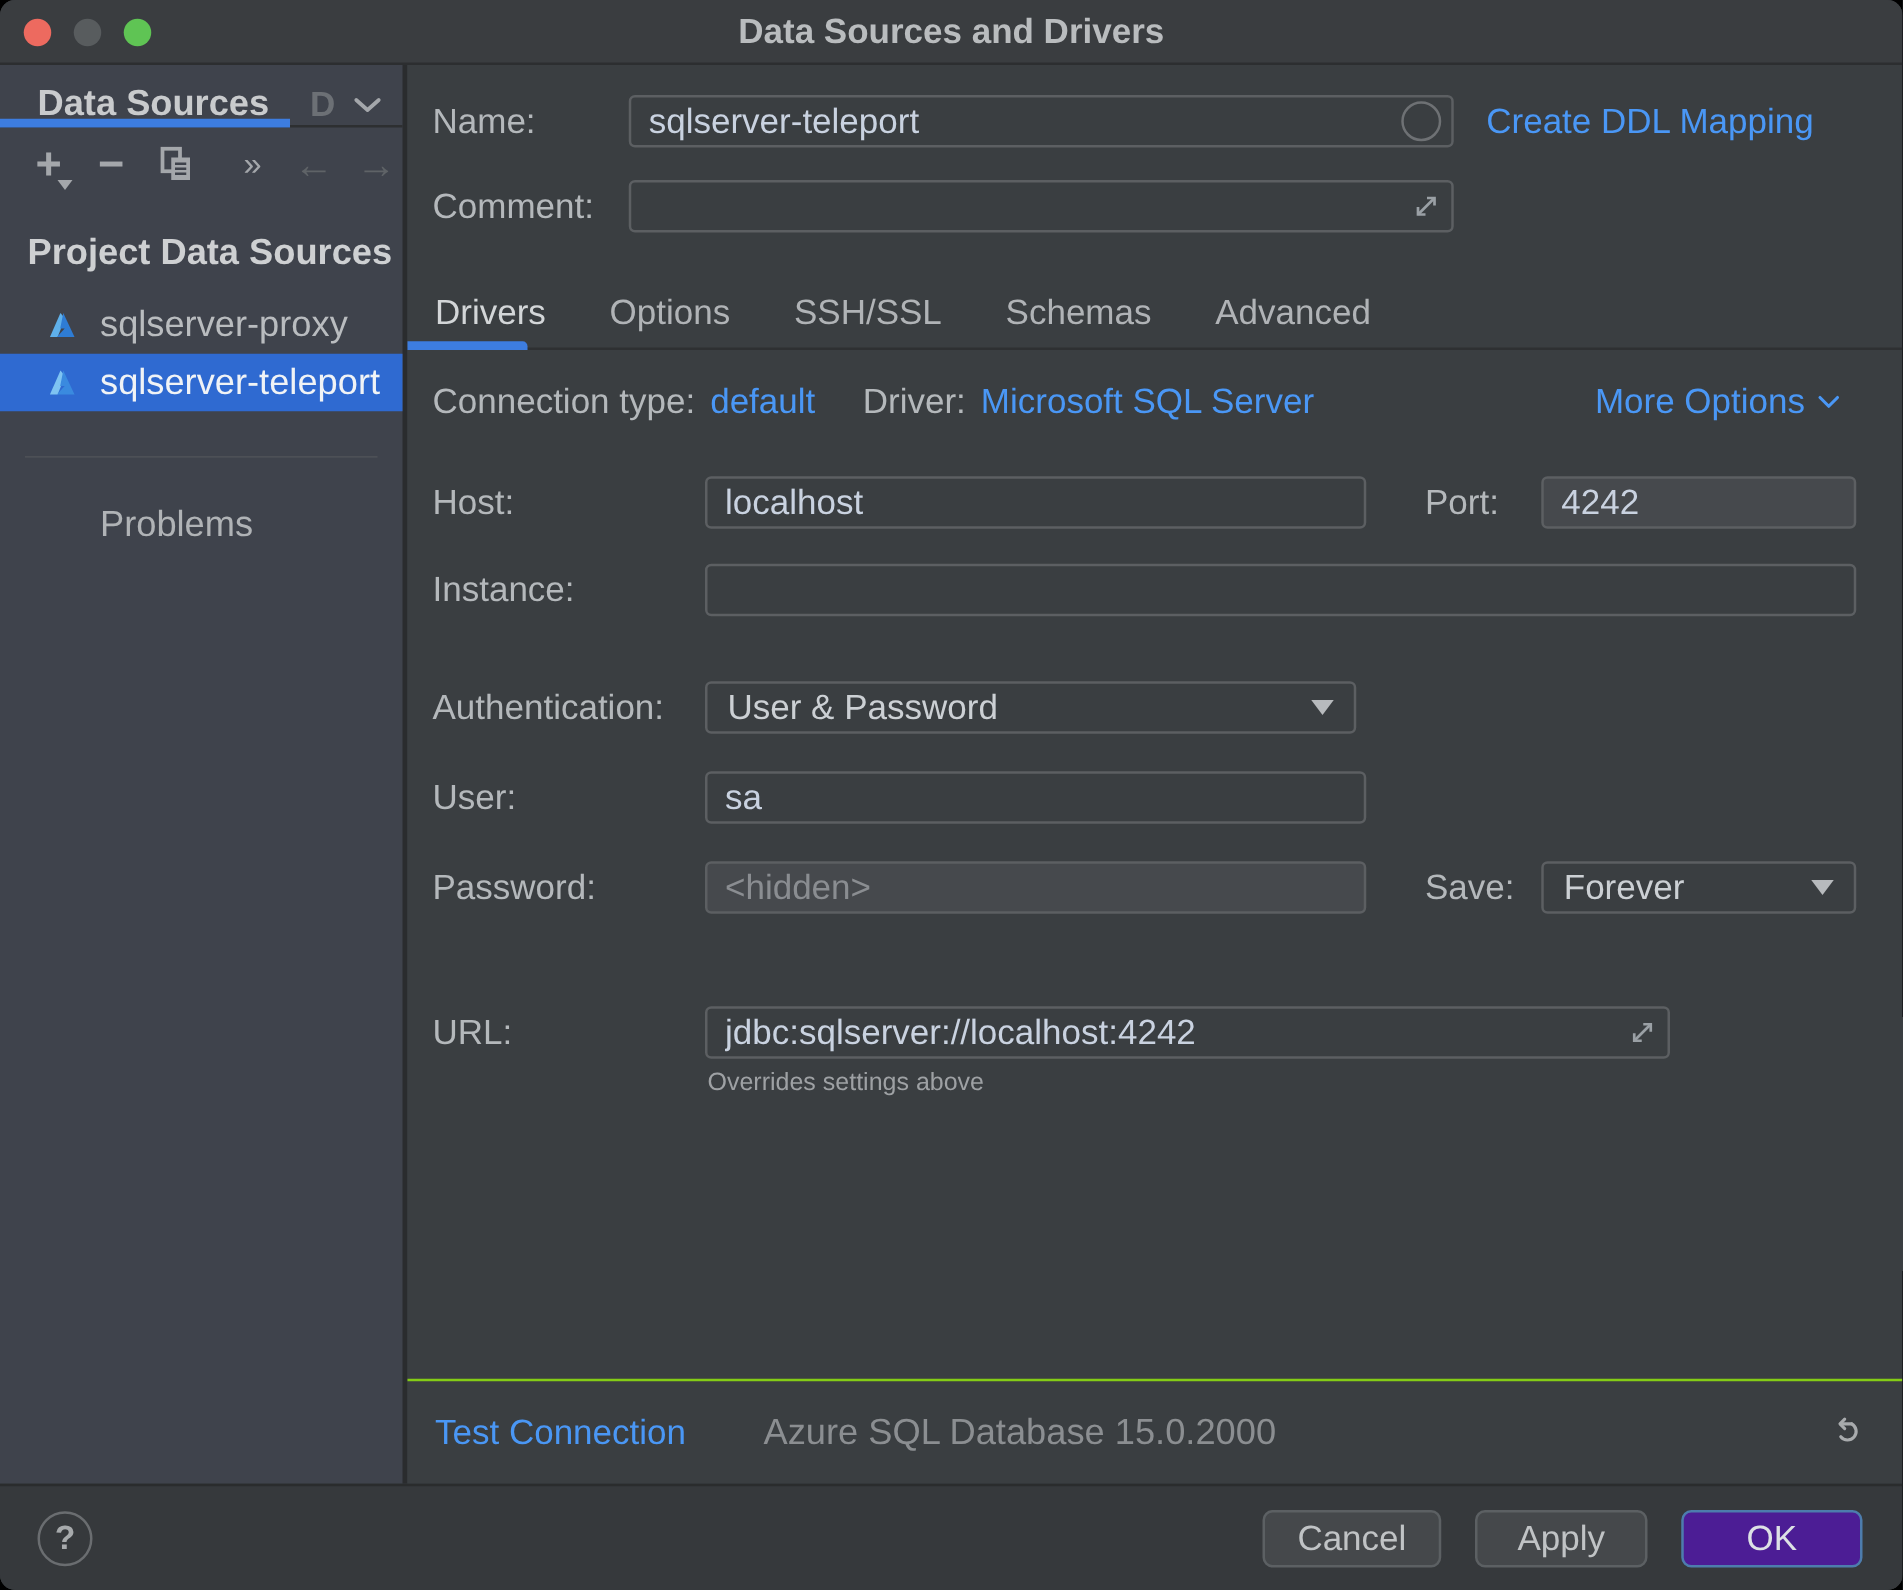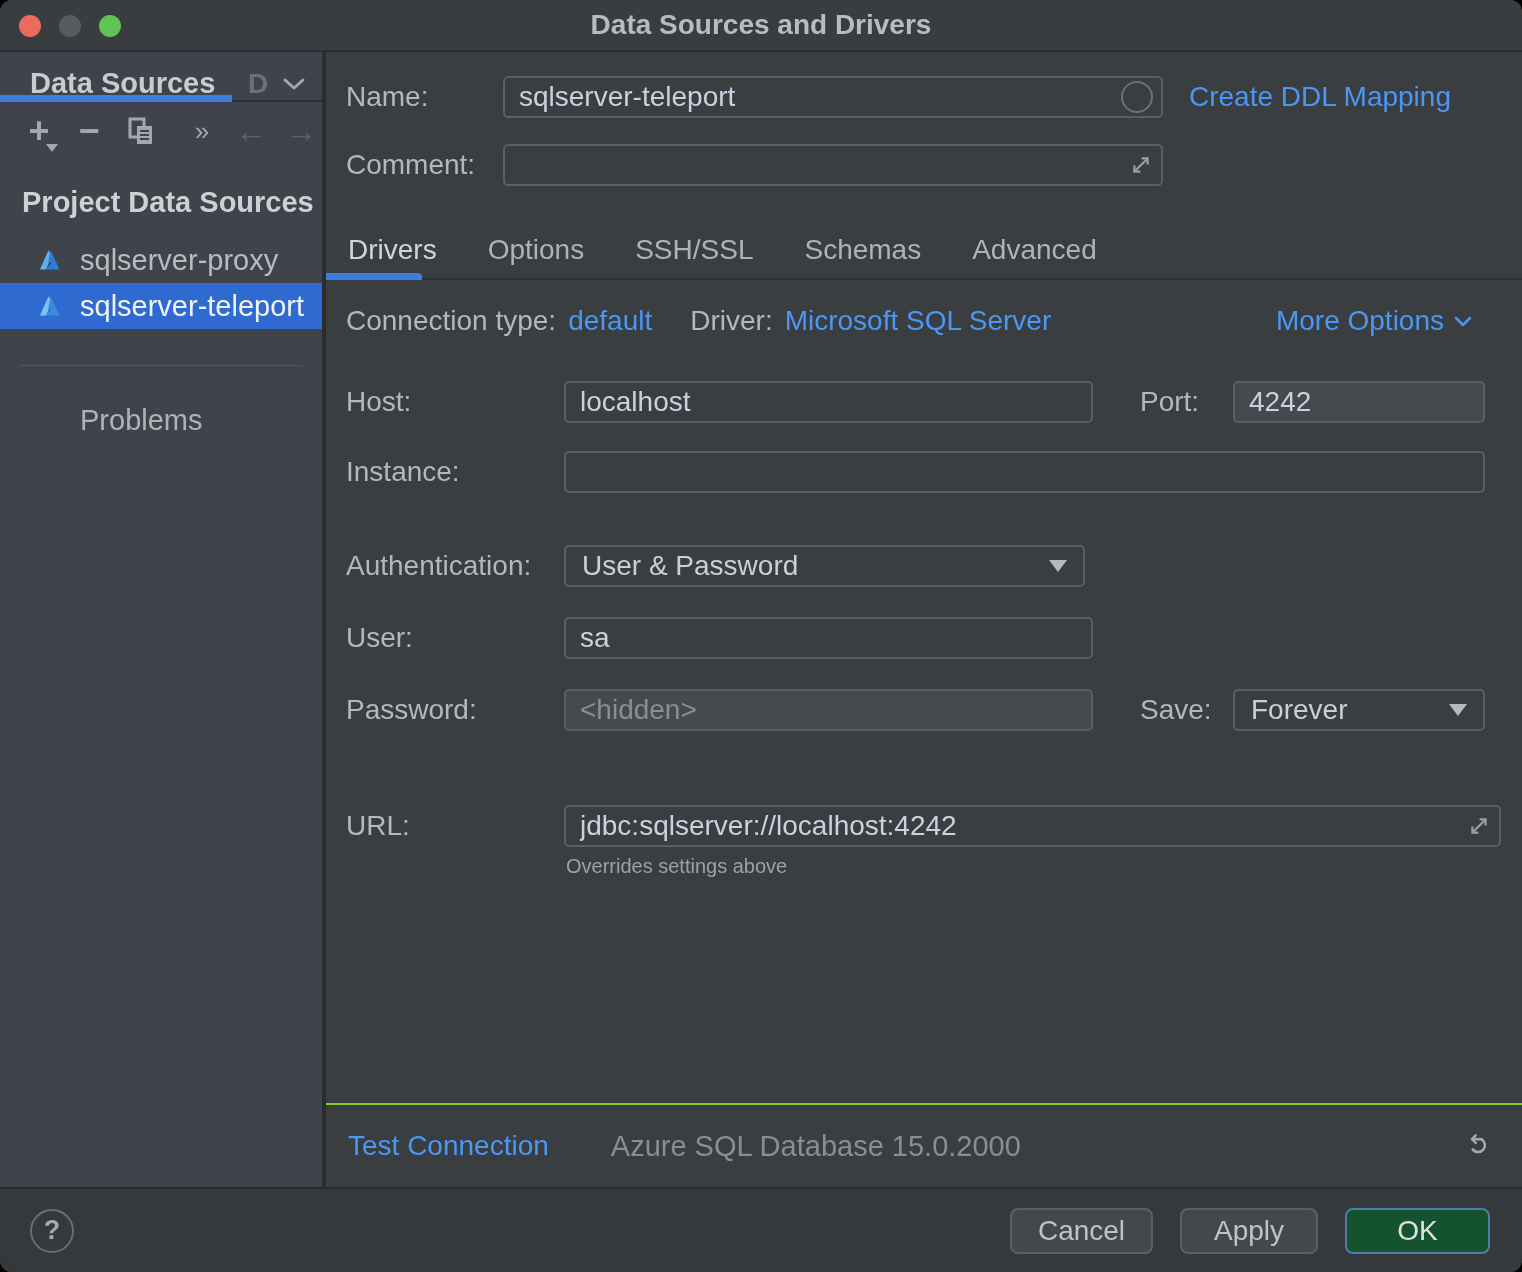--- a/index.html
+++ b/index.html
@@ -64,21 +64,21 @@
   .field-lit { background:#46494d; }
   .w-name { width:660px; position:relative; }
   .name-wrap { position:relative; width:660px; }
   .name-wrap .field { width:100%; }
   .name-circle { position:absolute; right:10px; top:5px; width:32px; height:32px;
                  border:2px solid #6e7174; border-radius:50%; }
   .w-host { width:529px; }
   .w-port { width:252px; }
   .w-full { width:921px; }
   .w-auth { width:521px; }
-  .w-url  { width:937px; position:relative; }
+  .w-url  { width:772px; position:relative; }
   .link { color:#4a97f5; font-size:28px; cursor:pointer; text-decoration:none; }
   .row-name { margin-top:24px; }
   .row-name .link { margin-left:26px; }
   .row-comment { margin-top:26px; }
 
   .input-wrap { position:relative; }
   .expand-icon { position:absolute; right:10px; top:9px; }
 
   
   .tabs { margin-top:30px; position:relative; height:64px; border-bottom:2px solid #2e3032; }
@@ -122,21 +122,21 @@
                display:flex; align-items:center; padding:0 32px 0 30px; }
   .help-circle { width:44px; height:44px; border:2px solid #6a6d70; border-radius:50%;
                  color:#a7aaac; font-size:27px; font-weight:bold; display:flex;
                  align-items:center; justify-content:center; }
   .btns { margin-left:auto; display:flex; gap:27px; }
   .btn { height:46px; border-radius:8px; font-size:28px; font-family:"Liberation Sans", sans-serif;
          display:flex; align-items:center; justify-content:center; cursor:default;
          background:#45484b; border:2px solid #5c6063; color:#c0c3c5; }
   .btn-cancel { width:143px; }
   .btn-apply { width:138px; }
-  .btn-ok { width:145px; background:#14532d; border-color:#4d7cad; color:#dde1e5; }
+  .btn-ok { width:145px; background:#4c1d95; border-color:#4d7cad; color:#dde1e5; }
 
   svg { display:block; }
 </style>
 </head>
 <body>
 
 <div class="window">
 
   <div class="titlebar">
     <div class="traffic">

